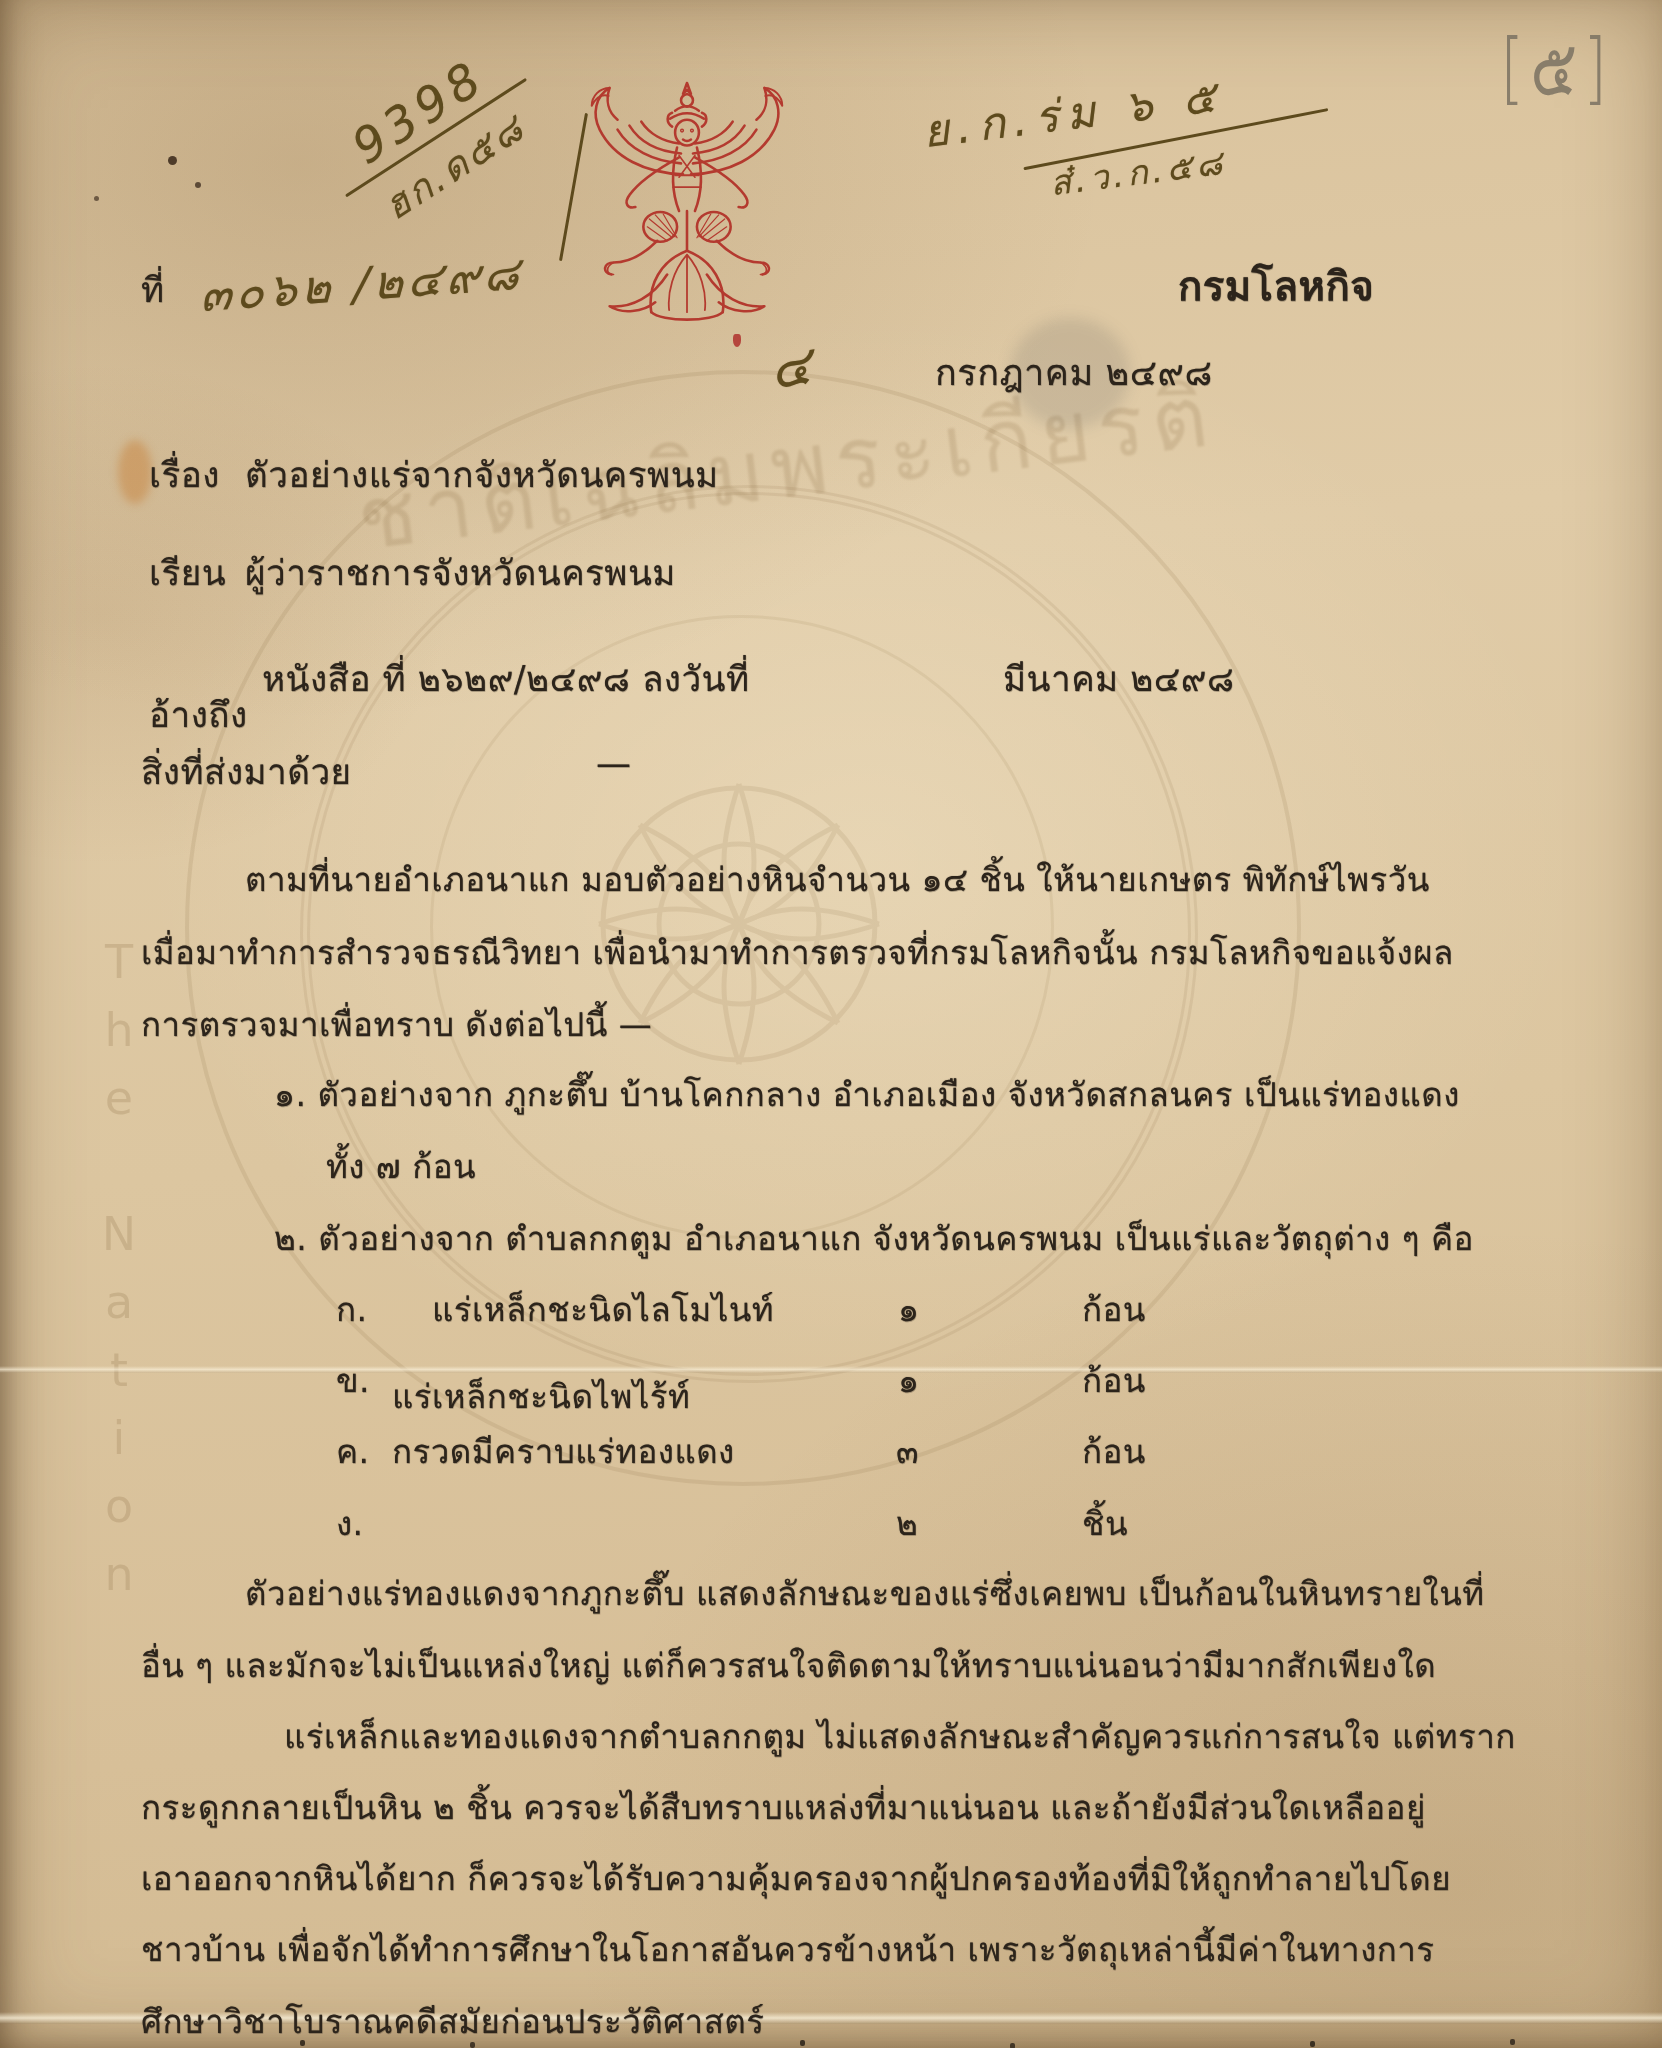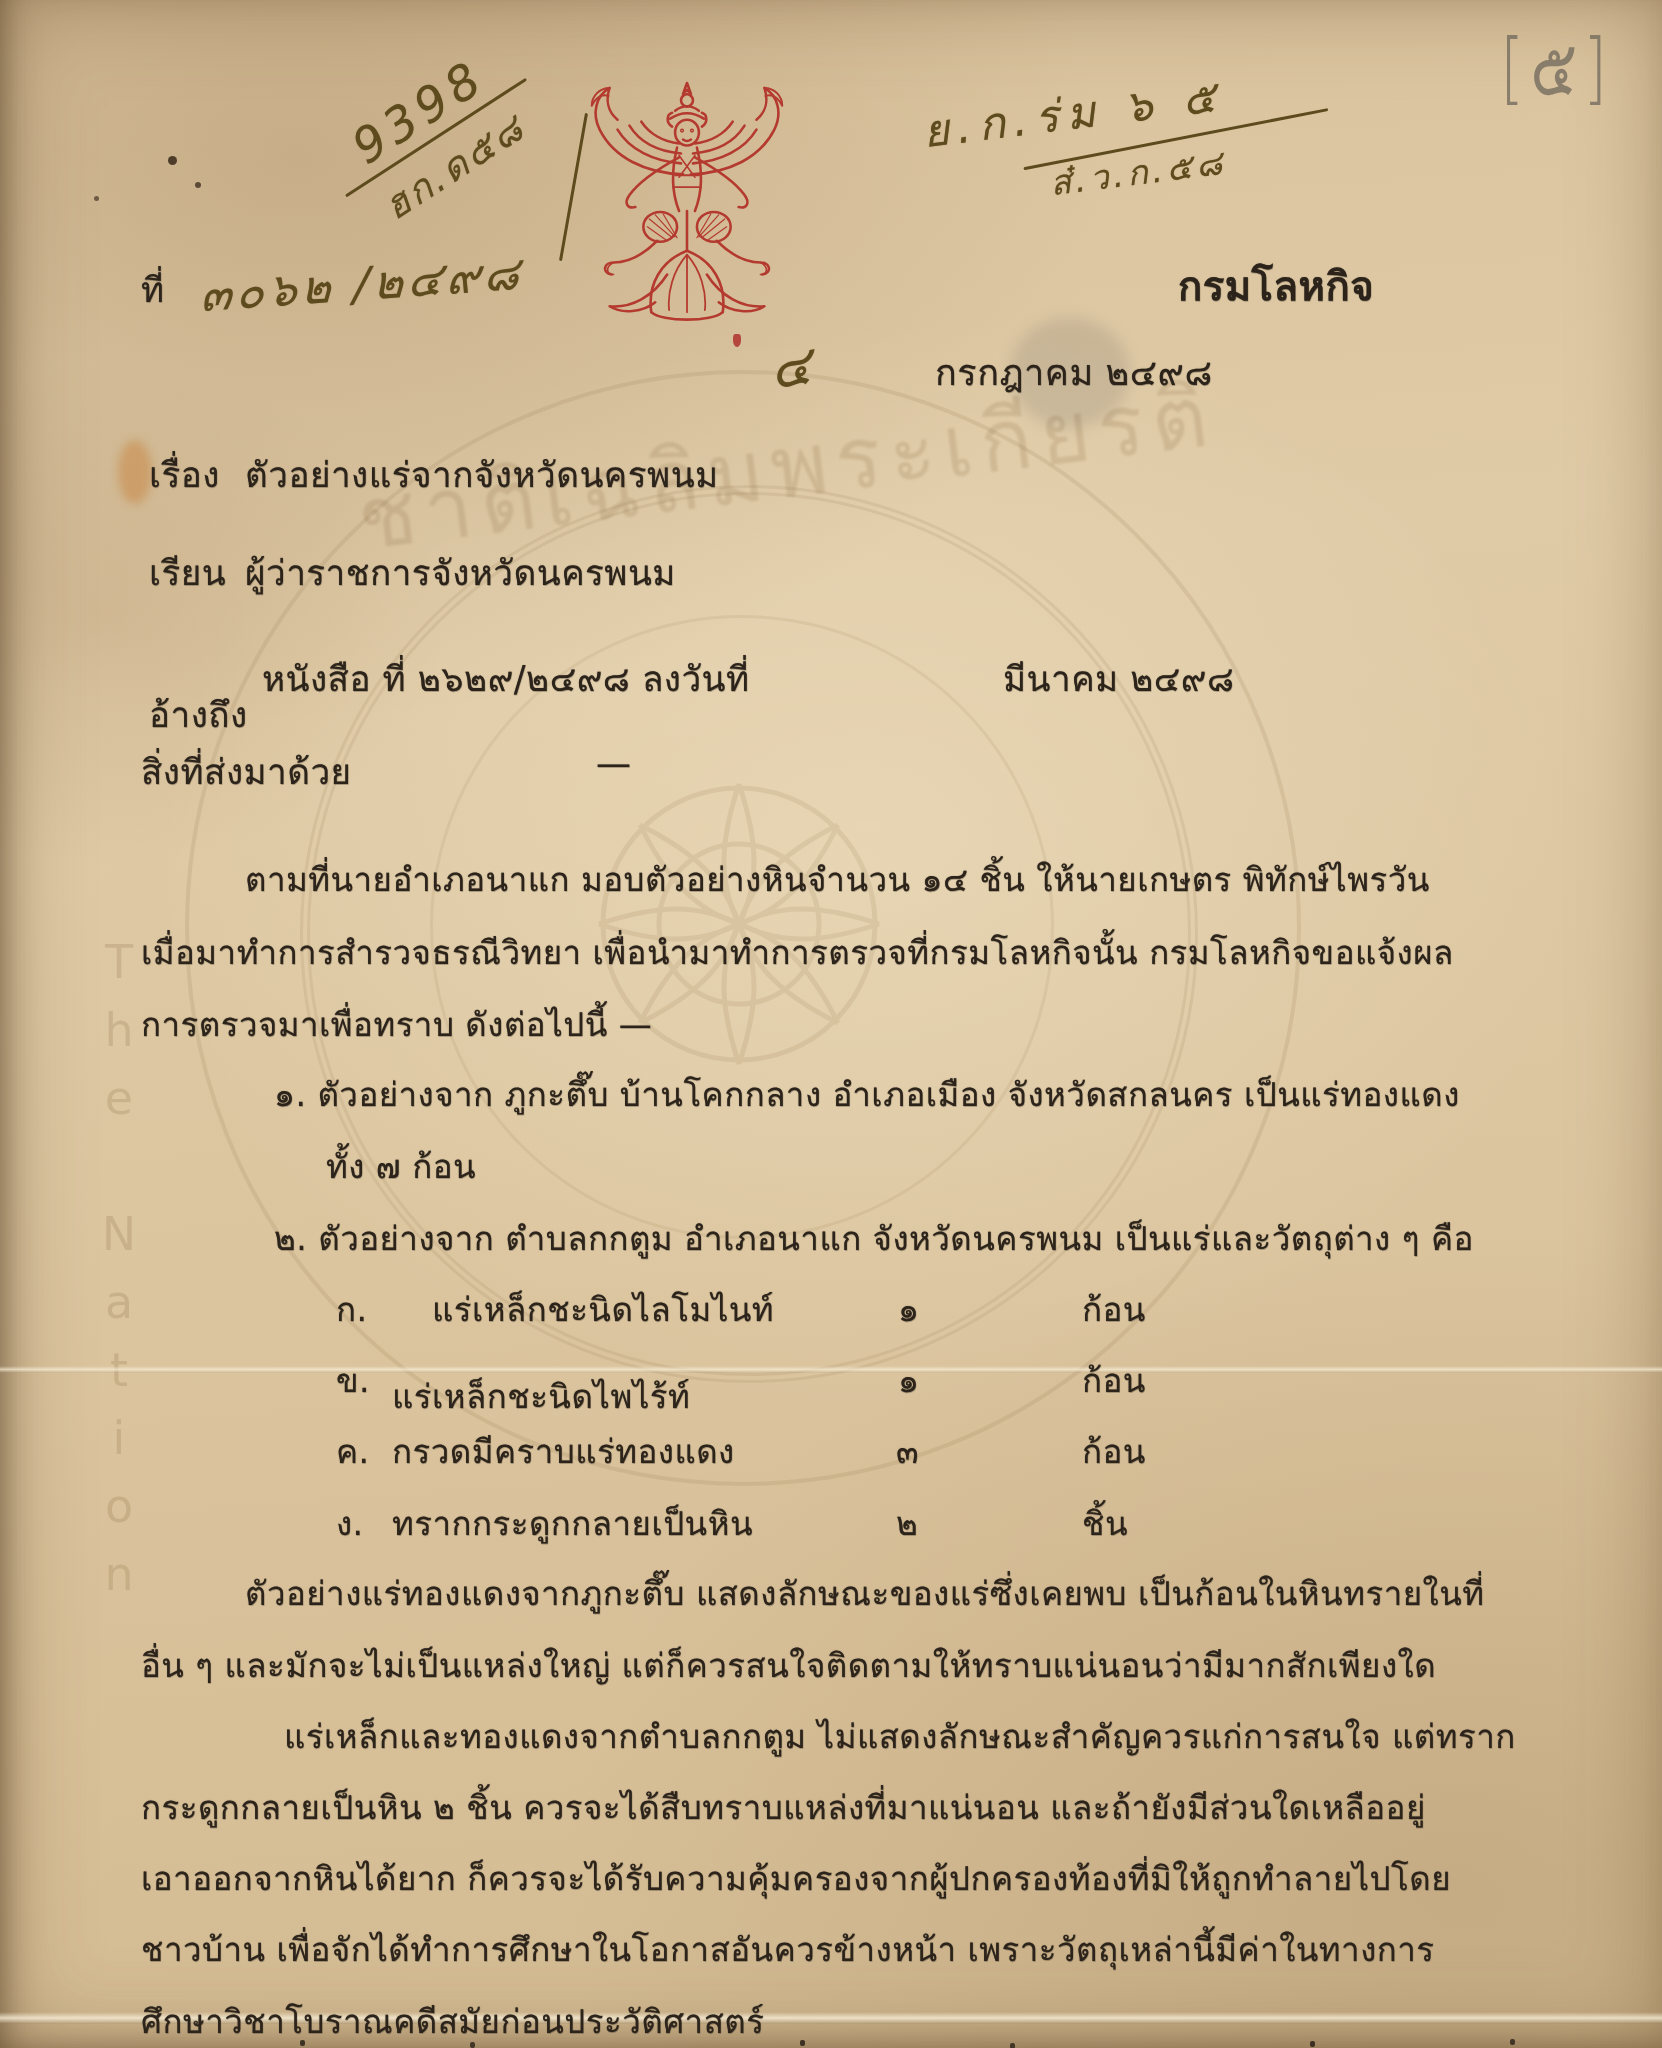--- a/index.html
+++ b/index.html
@@ -152,21 +152,20 @@
   <div class="typed" style="left:392px;top:1354px;margin-top:16px;">แร่เหล็กชะนิดไพไร้ท์</div>
   <div class="typed" style="left:898px;top:1354px;">๑</div>
   <div class="typed" style="left:1082px;top:1354px;">ก้อน</div>
 
   <div class="typed" style="left:336px;top:1425px;">ค.</div>
   <div class="typed" style="left:392px;top:1425px;">กรวดมีคราบแร่ทองแดง</div>
   <div class="typed" style="left:896px;top:1425px;">๓</div>
   <div class="typed" style="left:1082px;top:1425px;">ก้อน</div>
 
   <div class="typed" style="left:336px;top:1497px;">ง.</div>
-  <div class="typed" style="left:392px;top:1497px;">ทรากกระดูกกลายเป็นหิน</div>
   <div class="typed" style="left:896px;top:1497px;">๒</div>
   <div class="typed" style="left:1082px;top:1497px;">ชิ้น</div>
 
   <div class="typed" style="left:245px;top:1567px;">ตัวอย่างแร่ทองแดงจากภูกะตึ๊บ แสดงลักษณะของแร่ซึ่งเคยพบ เป็นก้อนในหินทรายในที่</div>
   <div class="typed" style="left:141px;top:1639px;">อื่น ๆ และมักจะไม่เป็นแหล่งใหญ่ แต่ก็ควรสนใจติดตามให้ทราบแน่นอนว่ามีมากสักเพียงใด</div>
 
   <div class="typed" style="left:236px;top:1710px;margin-left:48px;">แร่เหล็กและทองแดงจากตำบลกกตูม ไม่แสดงลักษณะสำคัญควรแก่การสนใจ แต่ทราก</div>
   <div class="typed" style="left:141px;top:1781px;">กระดูกกลายเป็นหิน ๒ ชิ้น ควรจะได้สืบทราบแหล่งที่มาแน่นอน  และถ้ายังมีส่วนใดเหลืออยู่</div>
   <div class="typed" style="left:141px;top:1923px;">ชาวบ้าน เพื่อจักได้ทำการศึกษาในโอกาสอันควรข้างหน้า  เพราะวัตถุเหล่านี้มีค่าในทางการ</div>
   <div class="typed" style="left:141px;top:1852px;">เอาออกจากหินได้ยาก ก็ควรจะได้รับความคุ้มครองจากผู้ปกครองท้องที่มิให้ถูกทำลายไปโดย</div>

